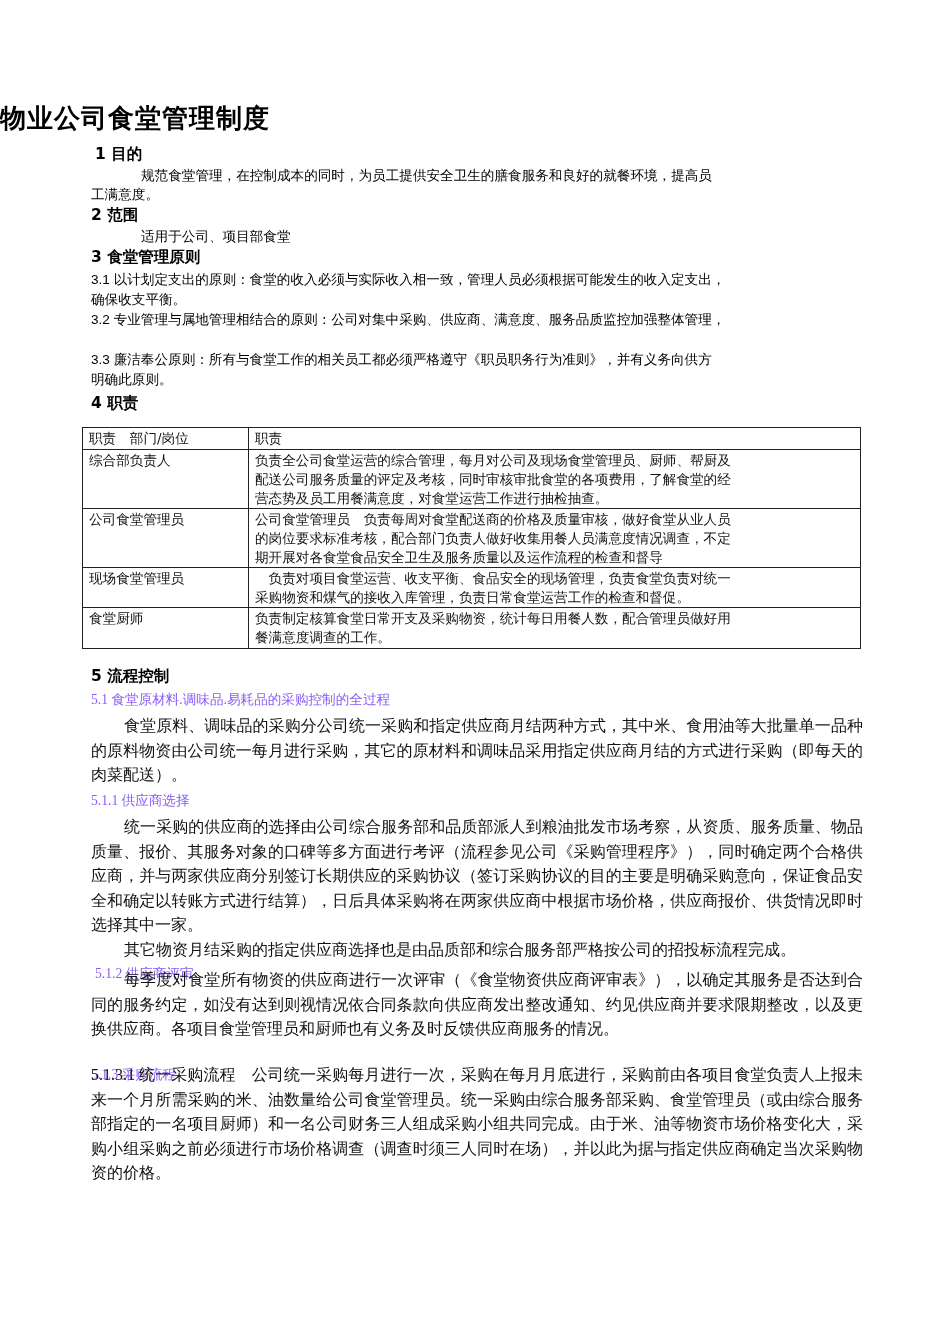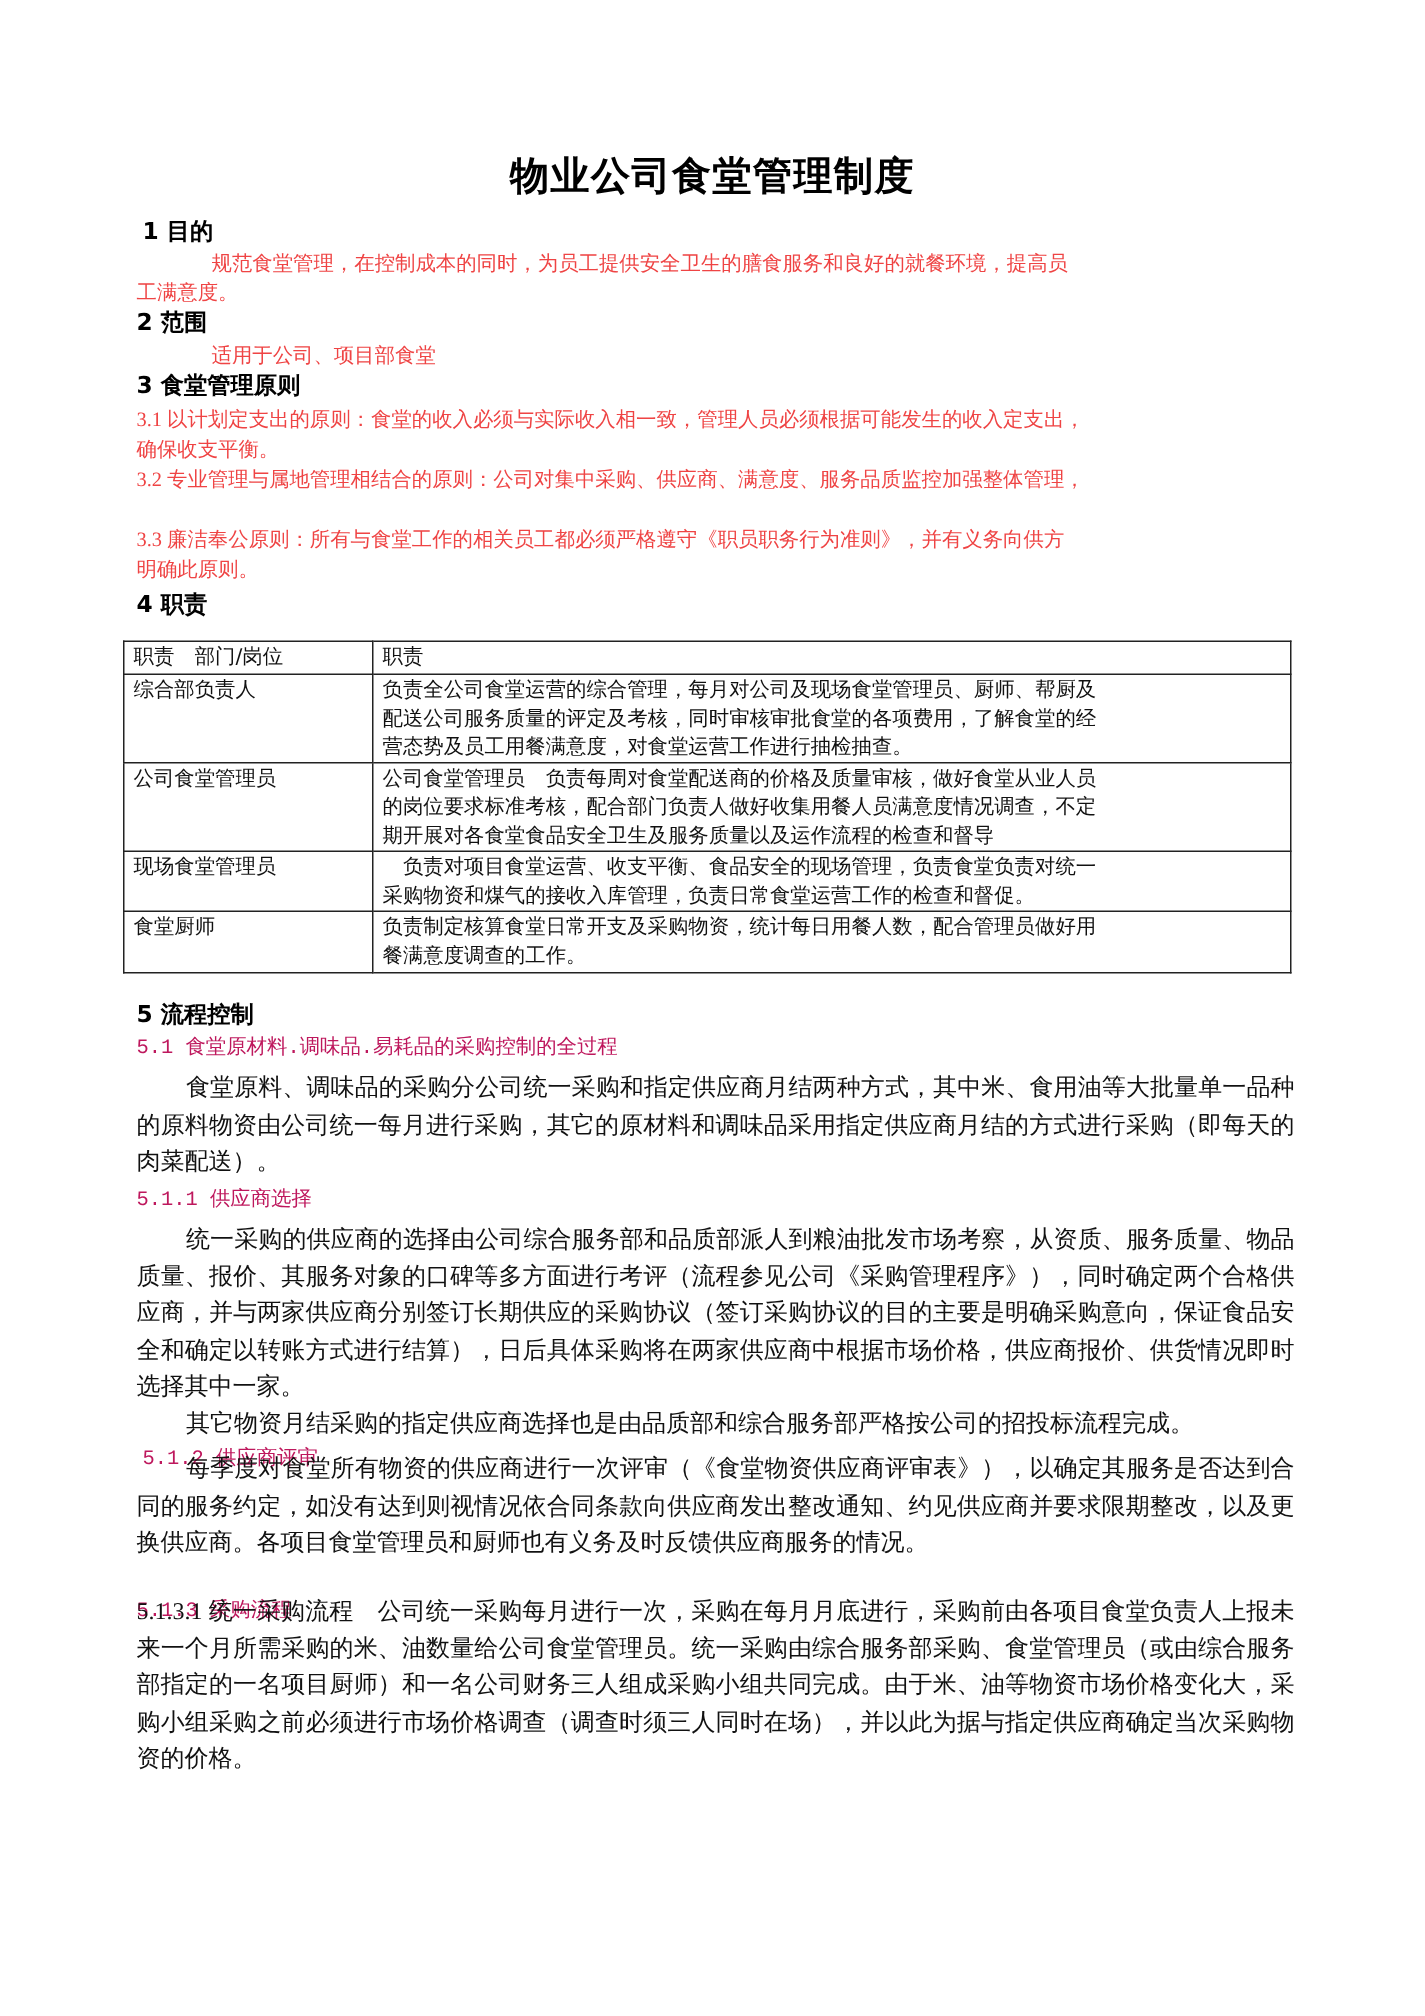--- a/index.html
+++ b/index.html
@@ -1,33 +1,33 @@
 <!DOCTYPE html>
 <html><head>
 <meta charset="utf-8">
 <style>
   html, body { margin: 0; padding: 0; background: #ffffff; }
   body { width: 950px; height: 1344px; position: relative; overflow: hidden; color: #000; }
   .page { position: absolute; left: 0; top: 0; width: 950px; height: 1344px; background: #fff; }
   .title {
-    position: absolute; left: 0; top: 100px; width: 950px; text-align: center;
+    position: absolute; left: 0; top: 100px; width: 950px; 
     font-family: "DejaVu Sans", "Liberation Sans", sans-serif; font-weight: bold;
     font-size: 26px; line-height: 36px; letter-spacing: 1px;
   }
   .h {
     position: absolute; font-family: "DejaVu Sans", "Liberation Sans", sans-serif;
     font-weight: bold; font-size: 15.5px; line-height: 20px;
   }
   .p {
-    position: absolute; font-family: Liberation Serif, serif;
-    font-size: 13.6px; line-height: 19px; color: #ef4444;
+    position: absolute; font-family: Liberation Sans, sans-serif;
+    font-size: 13.6px; line-height: 19px; color: #000000;
   }
   .sub {
-    position: absolute; font-family: Liberation Mono, monospace;
-    font-size: 13.6px; line-height: 19px; color: #be185d;
+    position: absolute; font-family: Liberation Serif, serif;
+    font-size: 13.6px; line-height: 19px; color: #8b5cf6;
   }
   .body2 {
     position: absolute; left: 91px; width: 772px;
     font-family: Liberation Serif, serif;
     font-size: 16px; line-height: 24.5px; color: #111; text-align: justify;
   }
   .body2.ind { text-indent: 33px; }
   table.duty {
     position: absolute; left: 82px; top: 427px; width: 778px;
     border-collapse: collapse; table-layout: fixed;

